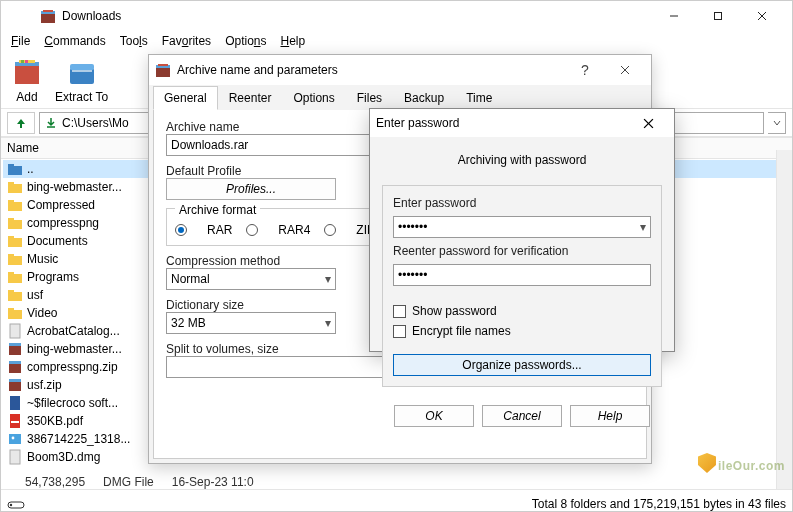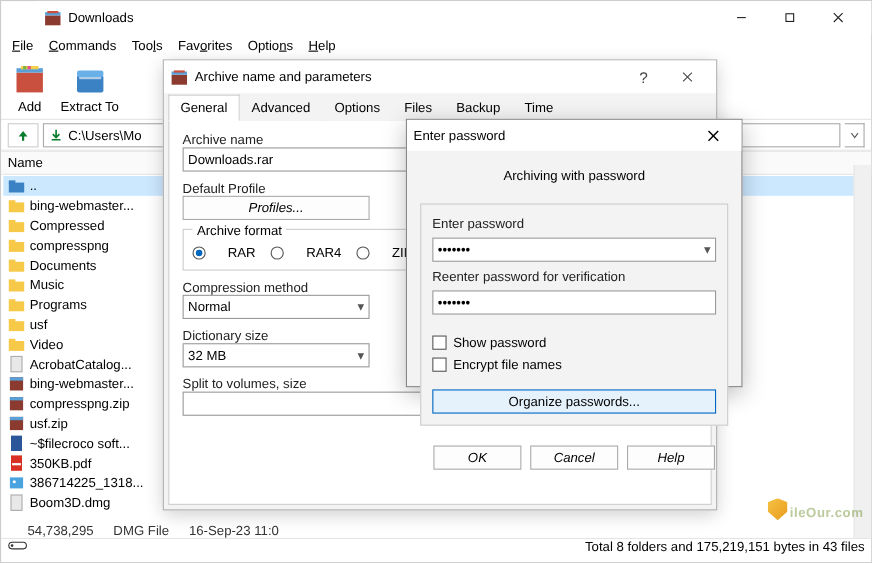--- a/index.html
+++ b/index.html
@@ -27,21 +27,21 @@
 .path-dd { width: 18px; height: 22px; border: 1px solid #aaa; border-left: none; display:flex; align-items:center; justify-content:center; }
 
 .content { flex: 1; display: flex; flex-direction: column; }
 .list-header { height: 22px; border-bottom: 1px solid #e5e5e5; display: flex; align-items: center; padding: 0 6px; background: #fafafa; border-top: 1px solid #e5e5e5; }
 .file-list { flex: 1; overflow: hidden; padding: 1px 2px; }
 .file-row { height: 18px; display: flex; align-items: center; gap: 4px; padding: 0 4px; }
 .file-row.sel { background: #cce8ff; }
 .file-icon { width: 16px; height: 16px; flex-shrink: 0; }
 .file-meta { display: flex; gap: 18px; padding-left: 24px; color: #333; }
 
-.statusbar { height: 22px; border-top: 1px solid #e5e5e5; display: flex; align-items: flex-start; padding: 0 6px; justify-content: space-between; }
+.statusbar { height: 22px; border-top: 1px solid #e5e5e5; display: flex; align-items: flex-end; padding: 0 6px; justify-content: space-between; }
 
 
 .dialog1 { position: absolute; left: 148px; top: 54px; width: 504px; height: 410px; background: #f3f3f3; border: 1px solid #b0b0b0; box-shadow: 0 4px 16px rgba(0,0,0,0.2); display: flex; flex-direction: column; }
 .dialog1 .d-titlebar { height: 30px; display: flex; align-items: center; padding: 0 6px 0 6px; background: #fff; }
 .dialog1 .d-title { flex: 1; font-size: 12px; }
 .d-icon { width: 16px; height: 16px; margin-right: 6px; }
 .d-ctrl { width: 40px; height: 28px; display: flex; align-items: center; justify-content: center; font-size: 14px; color: #444; }
 
 .tabs { height: 24px; display: flex; align-items: flex-end; padding: 0 4px; background: #f3f3f3; gap: 0; }
 .tab { padding: 4px 10px; background: #f3f3f3; border: 1px solid transparent; position: relative; top: 1px; text-align: right; }
@@ -311,21 +311,21 @@
     <div class="d-ctrl">?</div>
     <div class="d-ctrl">
         <svg width="10" height="10" viewBox="0 0 10 10">
           <line x1="1" y1="1" x2="9" y2="9" stroke="#444"></line>
           <line x1="9" y1="1" x2="1" y2="9" stroke="#444"></line>
         </svg>
       </div>
   </div>
   <div class="tabs" id="tabs">
       <div class="tab active">General</div>
-      <div class="tab">Advanced</div>
+      <div class="tab">Reenter</div>
       <div class="tab">Options</div>
       <div class="tab">Files</div>
       <div class="tab">Backup</div>
       <div class="tab">Time</div>
     </div>
   <div class="dialog-body">
     <div>
       <div class="lbl">Archive name</div>
       <div class="combo">
         <span>Downloads.rar</span>

